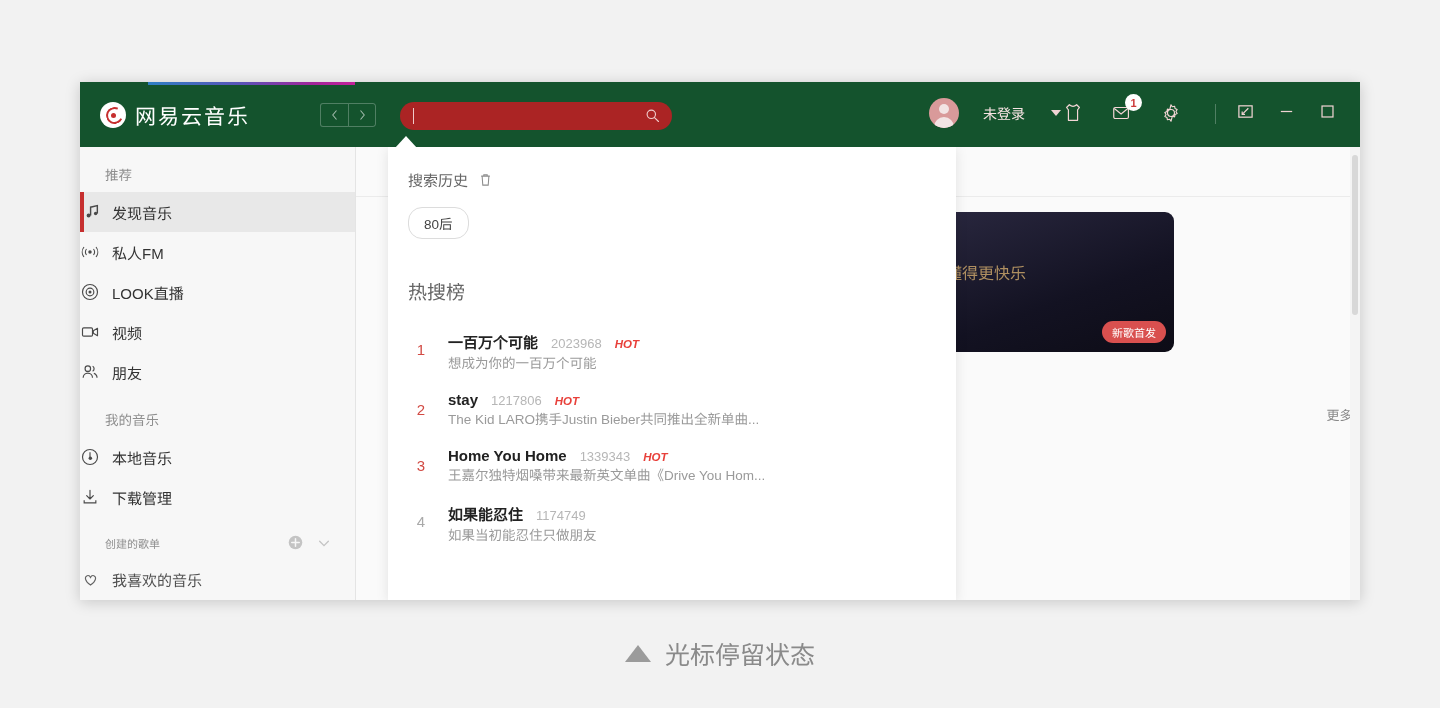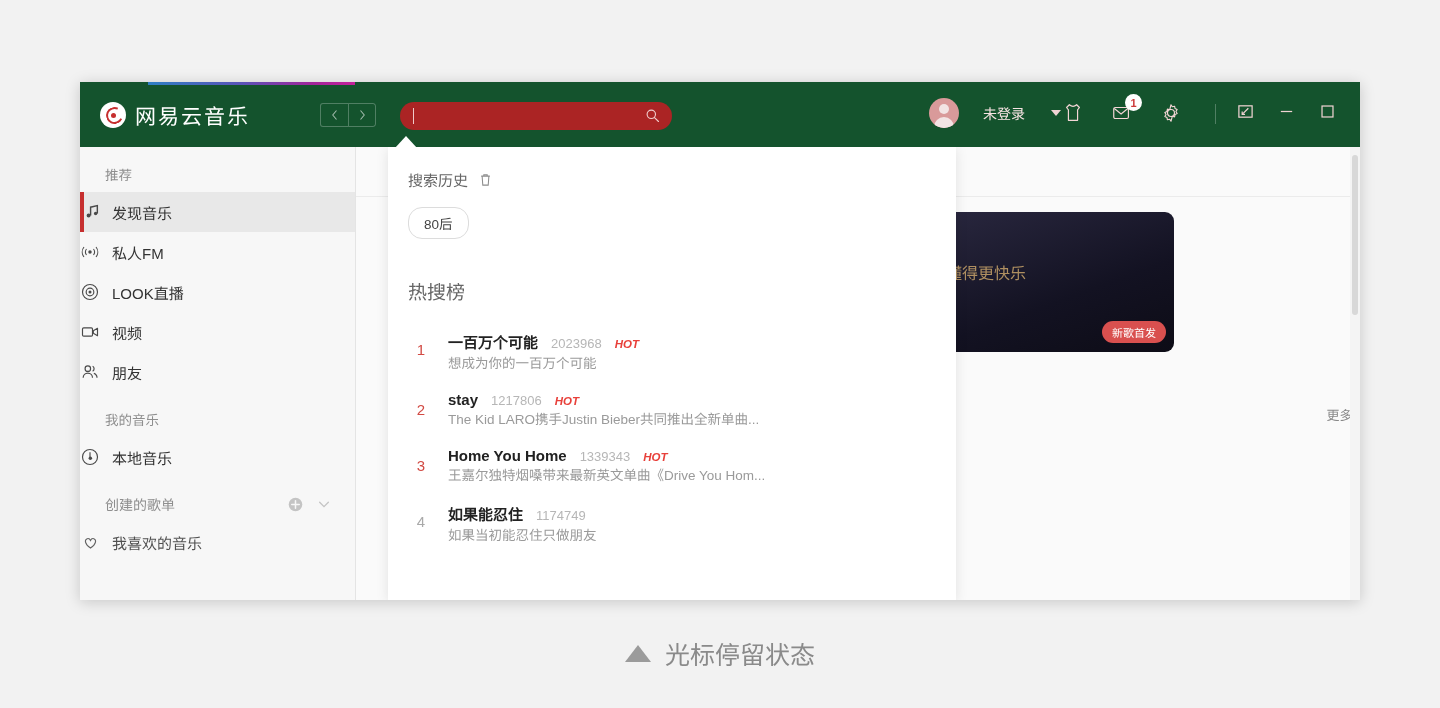--- a/index.html
+++ b/index.html
@@ -142,21 +142,21 @@
     color: #333; font-size: 15px; position: relative;
   }
   .side-item.active { background: #e8e8e8; }
   .side-item.active::before {
     content: ""; position: absolute; left: 0; top: 0;
     width: 4px; height: 40px; background: #c62f2f;
   }
   .side-ic { width: 20px; height: 20px; color: #4a4a4a; flex: none; display: flex; align-items: center; justify-content: center; }
   .side-group-row {
     display: flex; align-items: center; justify-content: space-between;
-    padding: 17px 24px 8px 25px; color: #8e8e8e; font-size: 14px;
+    padding: 17px 24px 8px 25px; color: #8e8e8e; font-size: 11px;
   }
   .grow-actions { display: flex; align-items: center; gap: 13px; color: #c4c4c4; }
   .plus-ic { width: 17px; height: 17px; }
   .chev-ic { width: 14px; height: 14px; }
 
   
   .content {
     position: absolute; left: 250px; top: 65px;
     width: 1030px; height: 453px;
     background: #fafafa; overflow: hidden;
@@ -460,20 +460,29 @@
         <span class="side-ic">
           <svg viewBox="0 0 24 24" width="20" height="20">
             <circle cx="12" cy="12" r="9" fill="none" stroke="currentColor" stroke-width="1.4"></circle>
             <path d="M12 6.4 V12.6" stroke="currentColor" stroke-width="1.4"></path>
             <circle cx="12.4" cy="13.6" r="2.1" fill="currentColor"></circle>
           </svg>
         </span>
         <span>本地音乐</span>
       </div>
 
+      <div class="side-item">
+        <span class="side-ic">
+          <svg viewBox="0 0 24 24" width="20" height="20">
+            <path d="M12 4 V14 M8 10.4 L12 14.4 L16 10.4" fill="none" stroke="currentColor" stroke-width="1.4" stroke-linecap="round" stroke-linejoin="round"></path>
+            <path d="M5 15.8 V19 H19 V15.8" fill="none" stroke="currentColor" stroke-width="1.4"></path>
+          </svg>
+        </span>
+        <span>下载管理</span>
+      </div>
 
       <div class="side-group-row">
         <span>创建的歌单</span>
         <span class="grow-actions">
           <span class="plus-ic">
             <svg viewBox="0 0 20 20" width="17" height="17">
               <circle cx="10" cy="10" r="8" fill="currentColor"></circle>
               <path d="M10 5.6 V14.4 M5.6 10 H14.4" stroke="#f7f7f7" stroke-width="1.8" stroke-linecap="round"></path>
             </svg>
           </span>

